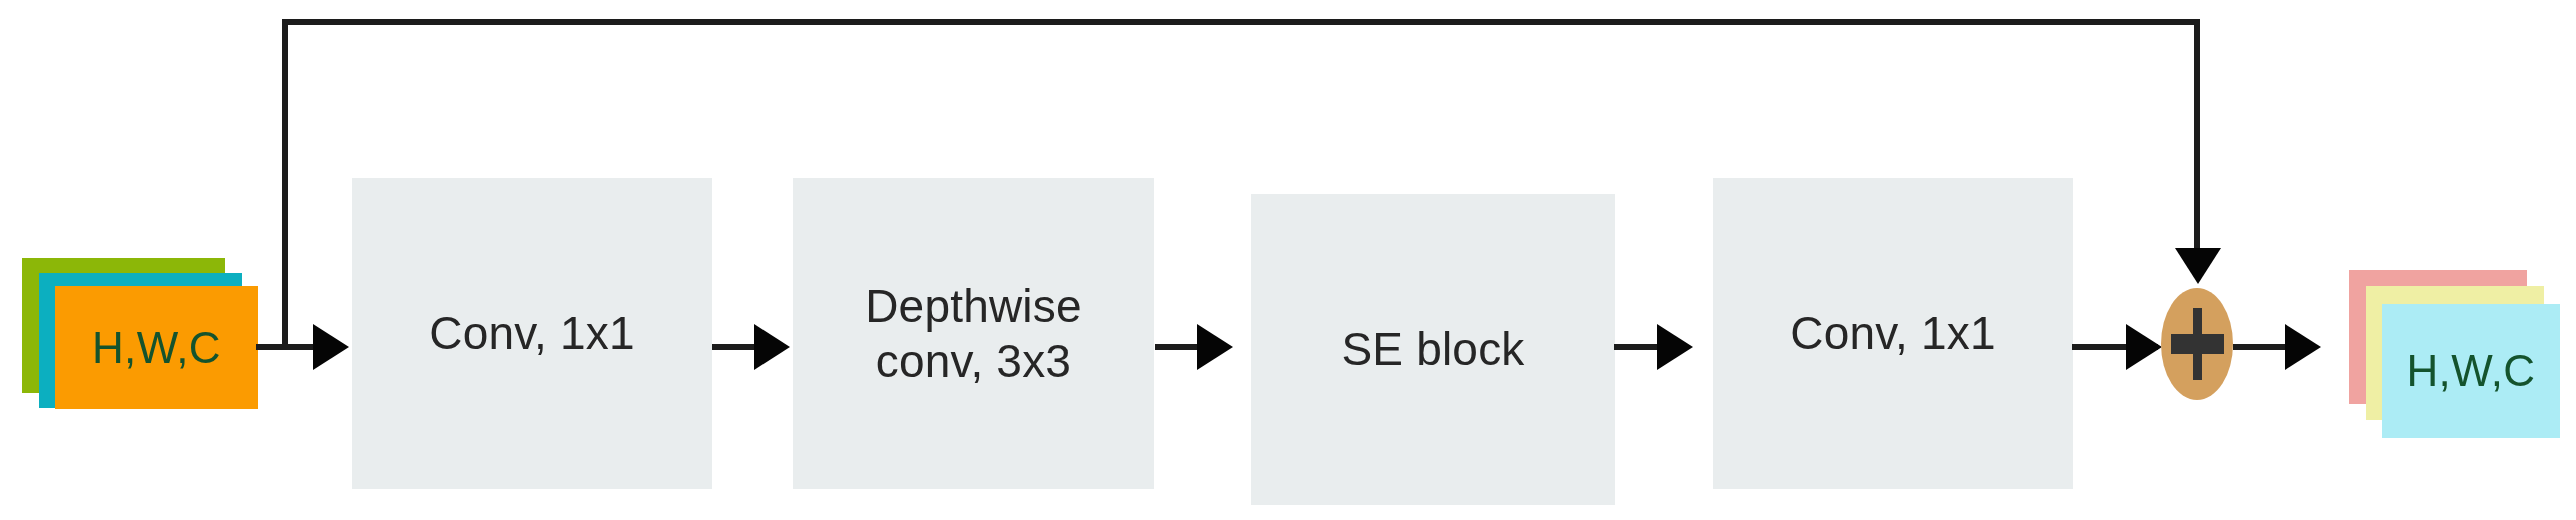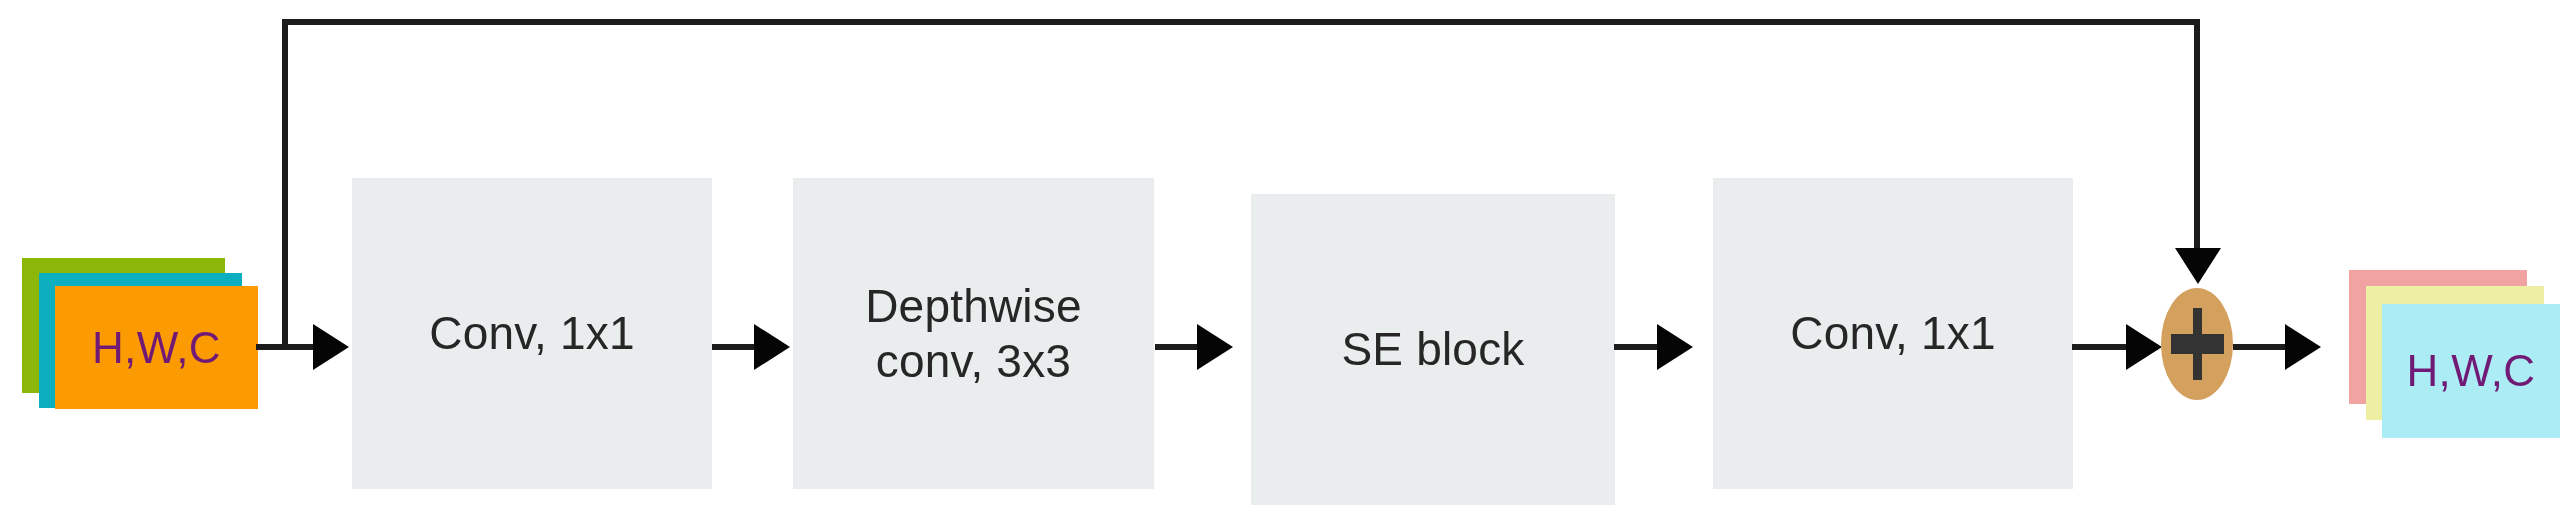--- a/index.html
+++ b/index.html
@@ -7,21 +7,21 @@
   #stage{position:relative;width:2576px;height:521px;background:#ffffff;overflow:hidden;}
   .blk{position:absolute;background:#E9EDEE;display:flex;align-items:center;justify-content:center;text-align:center;}
   .blk .lbl{color:#262626;font-size:46px;line-height:1.18;letter-spacing:0.2px;white-space:pre-line;}
   .blk.b1{left:352px;top:178px;width:360px;height:311px;}
   .blk.b2{left:793px;top:178px;width:361px;height:311px;}
   .blk.b3{left:1251px;top:194px;width:364px;height:311px;}
   .blk.b4{left:1713px;top:178px;width:360px;height:311px;}
   .blk.b2 .lbl{font-weight:normal;}
   .stack{position:absolute;}
   .card{position:absolute;}
-  .card .ctext{position:absolute;left:0;top:0;width:100%;height:100%;display:flex;align-items:center;justify-content:center;color:#701a75;font-size:44px;letter-spacing:0.4px;}
+  .card .ctext{position:absolute;left:0;top:0;width:100%;height:100%;display:flex;align-items:center;justify-content:center;color:#14532d;font-size:44px;letter-spacing:0.4px;}
   .inA{left:0px;top:0px;width:203px;height:135px;background:#8CB708;}
   .inB{left:17.3px;top:15px;width:203px;height:135px;background:#0CAFC0;}
   .inC{left:33px;top:28px;width:203px;height:123px;background:#FB9B01;}
   .outA{left:0px;top:0px;width:178px;height:134px;background:#F0A3A0;}
   .outB{left:16.5px;top:15.7px;width:178px;height:134px;background:#EFEFA4;}
   .outC{left:33px;top:34px;width:178px;height:134px;background:#ACECF5;}
   .hline{position:absolute;background:#1c1c1c;height:5.5px;}
   .vline{position:absolute;background:#1c1c1c;width:5.5px;}
   .arrowR{position:absolute;width:0;height:0;border-top:23px solid transparent;border-bottom:23px solid transparent;border-left:36px solid #050505;}
   .arrowD{position:absolute;width:0;height:0;border-left:23px solid transparent;border-right:23px solid transparent;border-top:36px solid #050505;}

